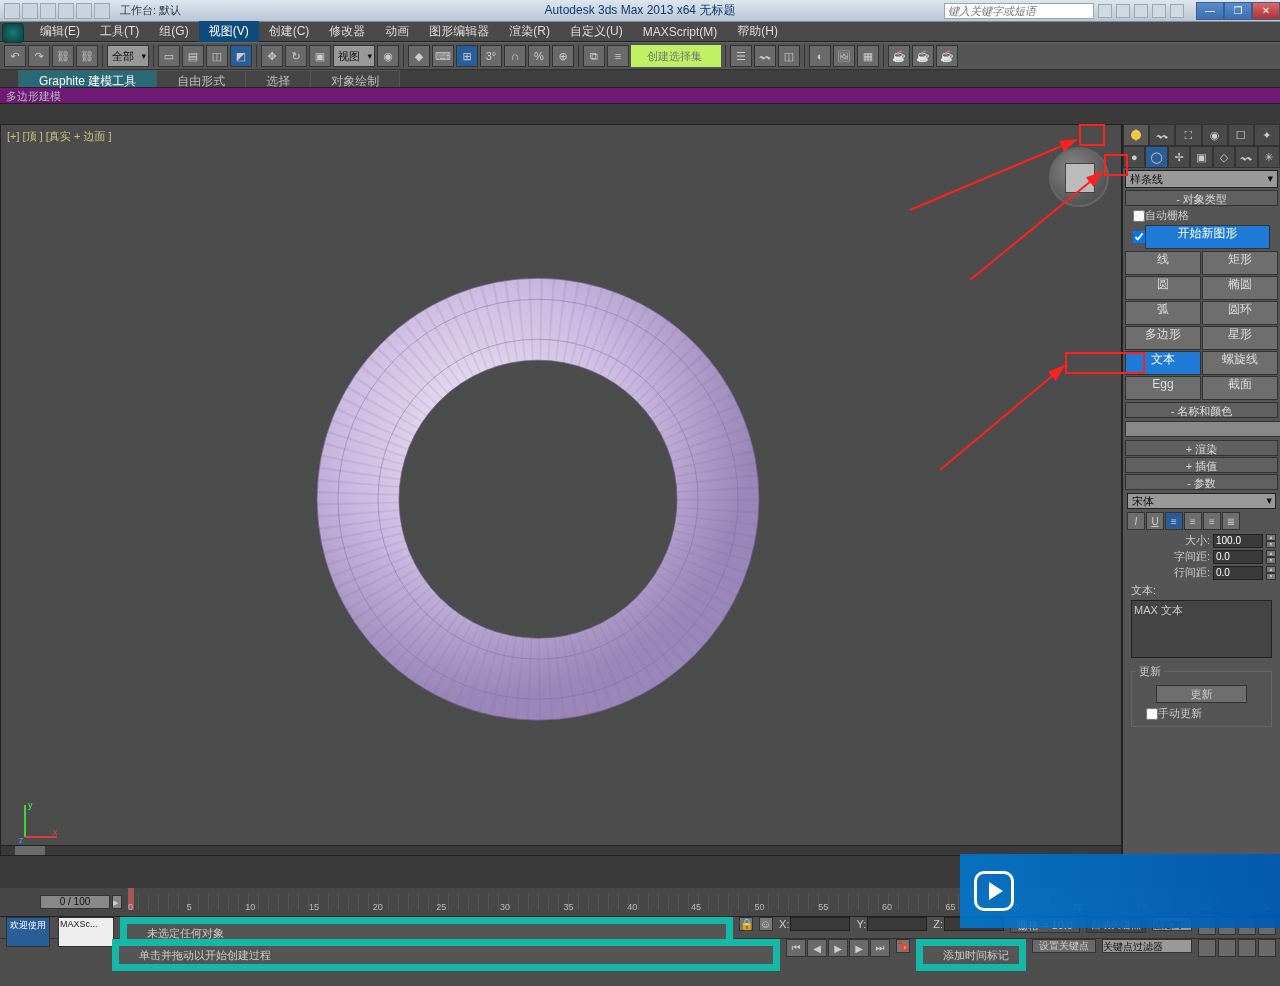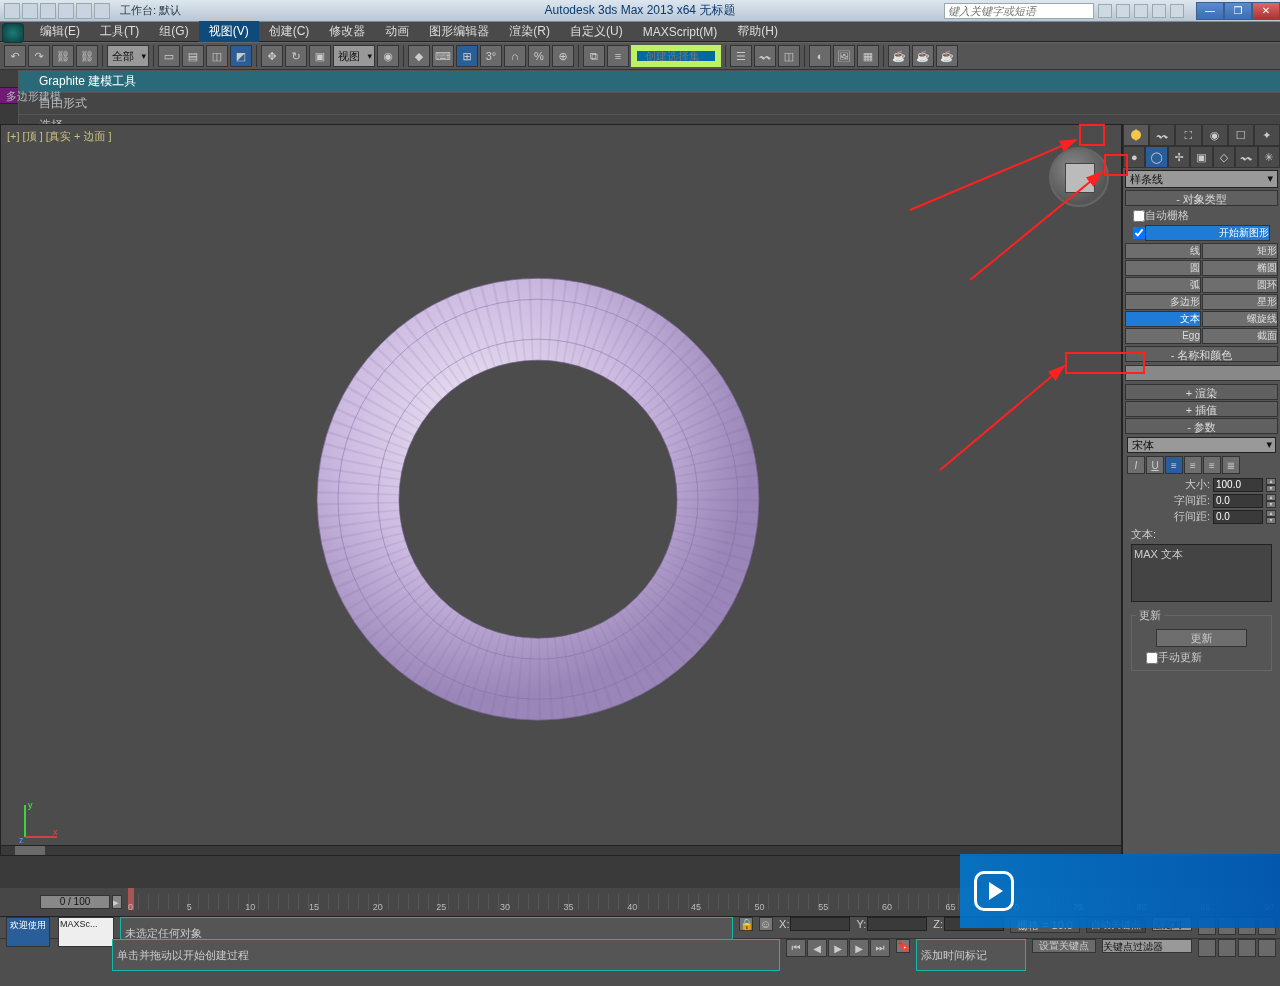--- a/index.html
+++ b/index.html
@@ -25,24 +25,24 @@
 .menubar .mi.active { background:#0e4a7a; color:#fff; }
 
 
 .toolbar { height:28px; background:#555; border-top:1px solid #666; border-bottom:1px solid #333; display:flex; align-items:center; padding:0 4px; gap:2px;}
 .toolbar .tb, .toolbar .sel, .toolbar input { height:22px; }
 .toolbar .tb { width:22px; border:1px solid #333; background:#6a6a6a; display:inline-flex;align-items:center;justify-content:center; }
 .toolbar .tb.active { background:#2a5e98; }
 .toolbar .sep { width:1px;height:22px;background:#333;margin:0 2px; }
 .toolbar .sel { background:#999;border:1px solid #333;padding:0 14px 0 4px;display:flex;align-items:center;font-size:11px;color:#111;position:relative;}
 .toolbar .sel:after{content:"▾";position:absolute;right:2px;font-size:9px;}
-.toolbar input{background:#0369a1;border:6px solid #bef264;font-size:11px;color:#111;padding:0 8px;}
-
-
-.ribbon { height:18px; background:#3f3f3f; display:flex; align-items:stretch; border-bottom:1px solid #222; padding-left:18px;flex-direction:column;}
+.toolbar input{background:#bef264;border:1px solid #bef264;font-size:11px;color:#111;padding:0 15px;}
+
+
+.ribbon { height:18px; background:#3f3f3f; display:flex; align-items:stretch; border-bottom:1px solid #222; padding-left:18px;}
 .ribbon .rt { padding:2px 20px; border:1px solid #555; border-bottom:none; background:#454545; color:#bbb; font-size:12px; margin-right:-1px;}
 .ribbon .rt.active { background:#2a6a78; color:#fff;}
 .ribsub { height:16px; background:#701a75; color:#aeb8c0; padding:1px 6px; font-size:11px; border-bottom:1px solid #222;}
 
 
 .viewport { position:absolute; left:0; top:124px; right:158px; bottom:130px; background:#4c4c4c; border:1px solid #222;}
 .viewport .vlabel { position:absolute; left:6px; top:4px; color:#c9c27e; font-size:11px;}
 .viewport svg.torus { position:absolute; left:50%; top:50%; transform:translate(-55%,-48%);}
 .viewport .axis { position:absolute; left:18px; bottom:12px; }
 .viewport .viewcube { position:absolute; right:12px; top:22px; width:60px;height:60px;border-radius:50%;background:radial-gradient(circle at 40% 35%, #888, #555 70%);border:2px solid #666;}
@@ -62,21 +62,21 @@
 .cmdpanel .tabs2 .t { flex:1; border:1px solid #333; display:flex;align-items:center;justify-content:center;}
 .cmdpanel .tabs2 .t.active{background:#2a5e98;}
 .cmdpanel .catsel{height:18px;background:#999;border:1px solid #222;margin:2px;color:#111;padding:1px 4px;position:relative;}
 .cmdpanel .catsel:after{content:"▾";position:absolute;right:4px;}
 .cmdpanel .rollhdr{height:16px;background:#606060;color:#ddd;text-align:center;font-size:11px;border:1px solid #333;margin:1px 2px;padding-top:1px;}
 .cmdpanel .rollhdr.exp:before{content:"- ";}
 .cmdpanel .rollhdr.col:before{content:"+ ";}
 .cmdpanel .chkrow{padding:1px 10px;display:flex;align-items:center;font-size:11px;}
 .cmdpanel .chkrow input{width:12px;height:12px;}
 .cmdpanel .btgrid{display:grid;grid-template-columns:1fr 1fr;gap:1px;padding:1px 2px;}
-.cmdpanel .bt{height:16px;background:#6e6e6e;border:1px solid #333;text-align:right;font-size:10px;color:#ddd;line-height:14px;}
+.cmdpanel .bt{height:24px;background:#6e6e6e;border:1px solid #333;text-align:center;font-size:12px;color:#ddd;line-height:14px;}
 .cmdpanel .bt.active{background:#1f7bd6;color:#fff;}
 .cmdpanel .namerow{display:flex;padding:2px;gap:2px;}
 .cmdpanel .namerow input{flex:1;height:16px;background:#888;border:1px solid #333;}
 .cmdpanel .params{padding:2px 4px;}
 .cmdpanel .fontsel{height:16px;background:#999;border:1px solid #222;color:#111;padding:0 4px;position:relative;margin-bottom:3px;}
 .cmdpanel .fontsel:after{content:"▾";position:absolute;right:3px;}
 .cmdpanel .fmt{display:flex;gap:1px;margin-bottom:3px;}
 .cmdpanel .fmt .fb{width:18px;height:18px;border:1px solid #333;background:#6e6e6e;display:flex;align-items:center;justify-content:center;font-size:10px;}
 .cmdpanel .fmt .fb.active{background:#2a5e98;}
 .cmdpanel .spin{display:flex;align-items:center;justify-content:flex-end;gap:3px;margin:1px 0;}
@@ -102,21 +102,21 @@
 
 
 .status{position:absolute;left:0;right:0;bottom:0;height:70px;background:#4e4e4e;border-top:1px solid #222;}
 .status .row{display:flex;align-items:flex-start;height:22px;gap:6px;padding:0 4px;}
 .status .row1{border-bottom:1px solid #333;}
 .status .coord{display:flex;gap:1px;align-items:center;}
 .status .coord label{font-size:11px;}
 .status .coord input{width:60px;height:14px;background:#3a3a3a;border:1px solid #222;color:#ccc;font-size:10px;}
 .status .lock{width:14px;height:14px;border:1px solid #333;background:#777;}
 .status .grid{font-size:11px;color:#ccc;border:1px solid #333;padding:0 6px;height:16px;background:#555;}
-.status .prompt{flex:1;font-size:11px;color:#ccc;padding-left:4px;height:32px;border:1px solid #14b8a6;background:#555;display:flex;align-items:center;}
+.status .prompt{flex:1;font-size:11px;color:#ccc;padding-left:20px;height:32px;border:7px solid #14b8a6;background:#555;display:flex;align-items:center;}
 .status .transport{display:flex;gap:1px;}
 .status .transport .tb2{width:20px;height:18px;border:1px solid #333;background:#6a6a6a;display:flex;align-items:center;justify-content:center;font-size:10px;}
 .status .keybtns{display:flex;flex-direction:column;gap:1px;font-size:10px;}
 .status .keybtns .kb{height:14px;border:1px solid #333;background:#6a6a6a;padding:0 6px;line-height:12px;}
 .status .autokey{width:60px;height:16px;background:#444;border:1px solid #333;text-align:center;font-size:10px;line-height:14px;}
 .status .autosel{width:40px;height:14px;background:#999;border:1px solid #333;color:#111;font-size:10px;}
 .status .navcluster{margin-left:auto;display:flex;gap:2px;}
 .status .navcluster .nb{width:18px;height:18px;border:1px solid #333;background:#6a6a6a;}
 .status .script{width:56px;height:30px;border:1px solid #333;background:#eee;color:#222;font-size:9px;padding:1px;margin-left:2px;}
 .status .welcome{width:44px;height:30px;border:1px solid #333;background:#2a5e98;color:#fff;font-size:9px;line-height:14px;text-align:center;margin-left:2px;}

